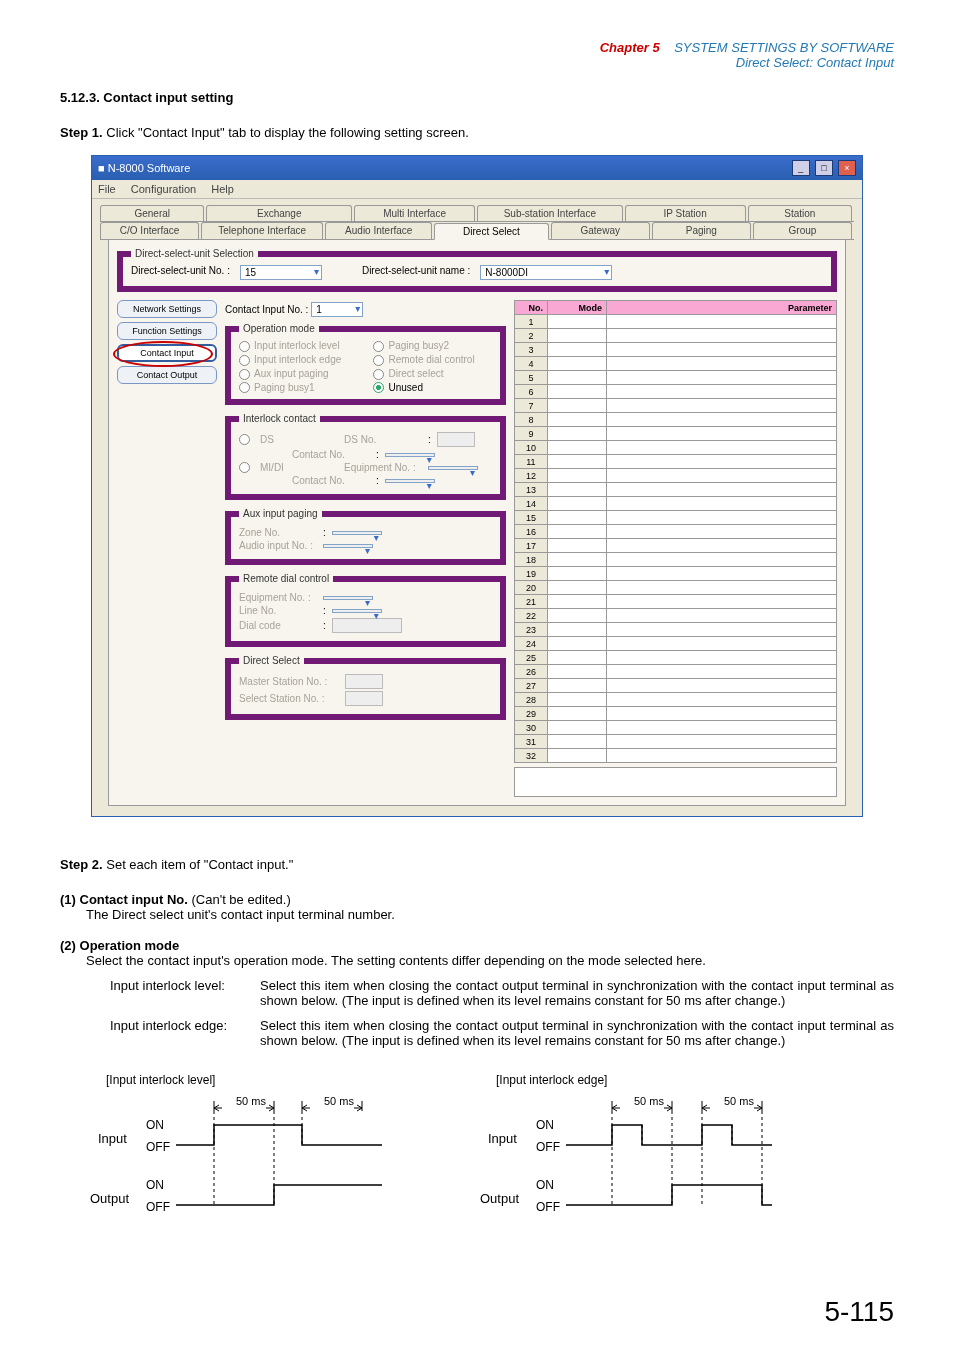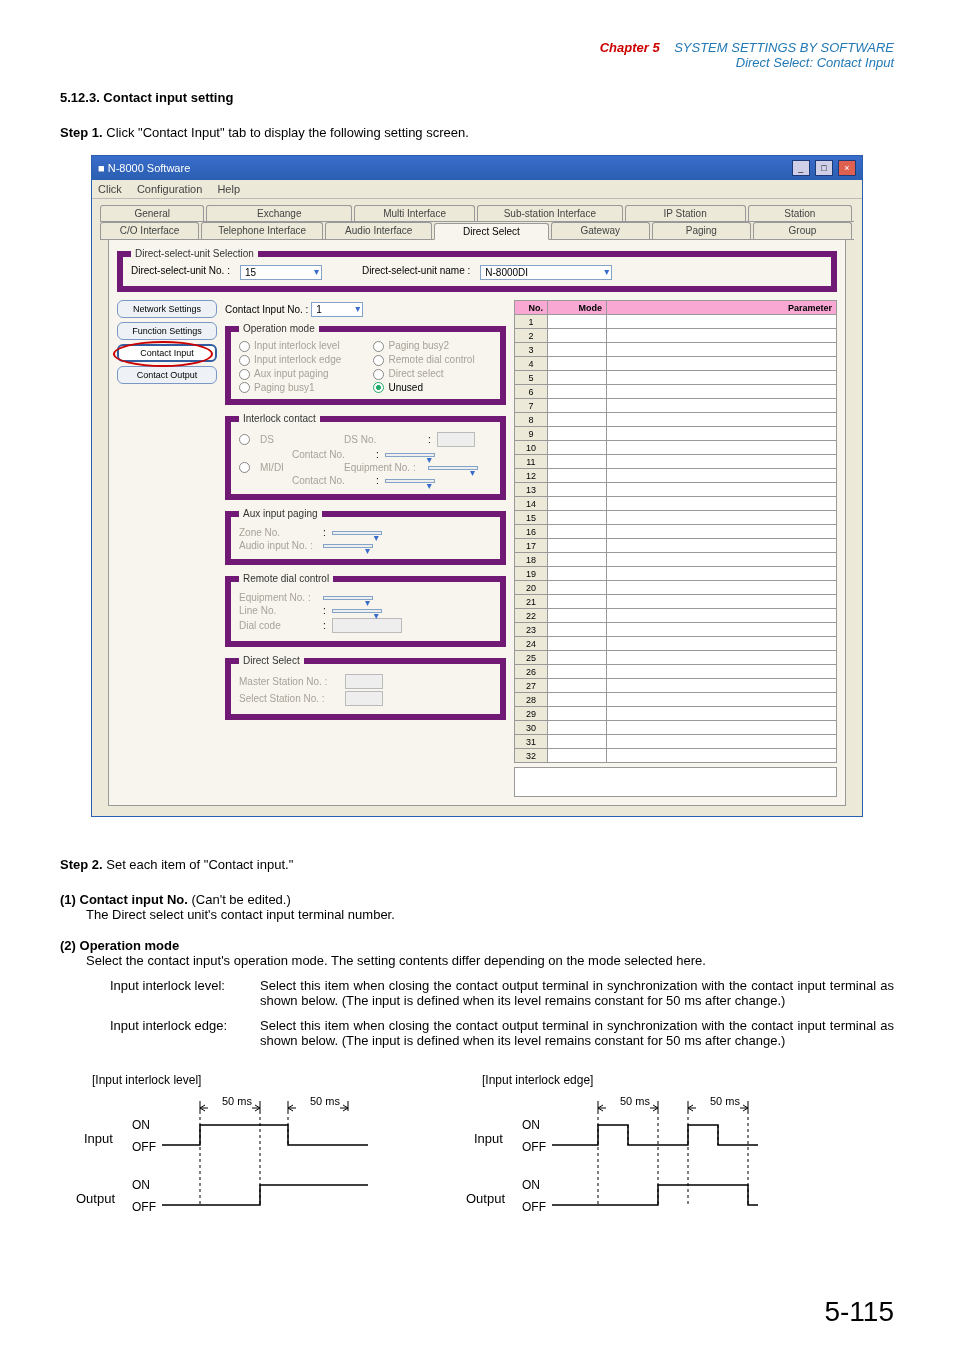--- a/index.html
+++ b/index.html
@@ -205,21 +205,21 @@
 
   
   .body-text { font-size: 13px; margin-top: 30px; }
   .indent1 { margin-left: 26px; }
   .bold { font-weight: bold; }
   .desc-table { display:flex; margin-left:50px; margin-top:10px; margin-bottom:10px; }
   .desc-table .dt-label { width: 150px; flex-shrink:0; }
   .desc-table .dt-body { flex:1; text-align: justify; }
 
   
-  .diagram-row { display:flex; gap:60px; margin-top:25px; margin-left:12px; }
+  .diagram-row { display:flex; gap:60px; margin-top:25px; margin-left:26px; }
   .diagram { font-size: 12px; }
   .diagram-title { margin-left: 20px; margin-bottom: 6px; }
   .page-num {
     text-align: right;
     font-size: 28px;
     color: #000;
     margin-top: 60px;
     font-family: Arial, sans-serif;
   }
   svg text { font-family: Arial, sans-serif; }
@@ -249,21 +249,21 @@
       <span>■</span>
       <span>N-8000 Software</span>
     </span>
     <span class="titlebar-buttons">
       <span>_</span>
       <span>□</span>
       <span class="close">×</span>
     </span>
   </div>
   <div class="menubar">
-    <span>Click</span>
+    <span>File</span>
     <span>Configuration</span>
     <span>Help</span>
   </div>
 
   <div class="tabs-area">
     <div class="tab-row">
       <div class="tab">General</div>
       <div class="tab" style="flex:1.5">Exchange</div>
       <div class="tab" style="flex:1.2">Multi Interface</div>
       <div class="tab" style="flex:1.5">Sub-station Interface</div>

